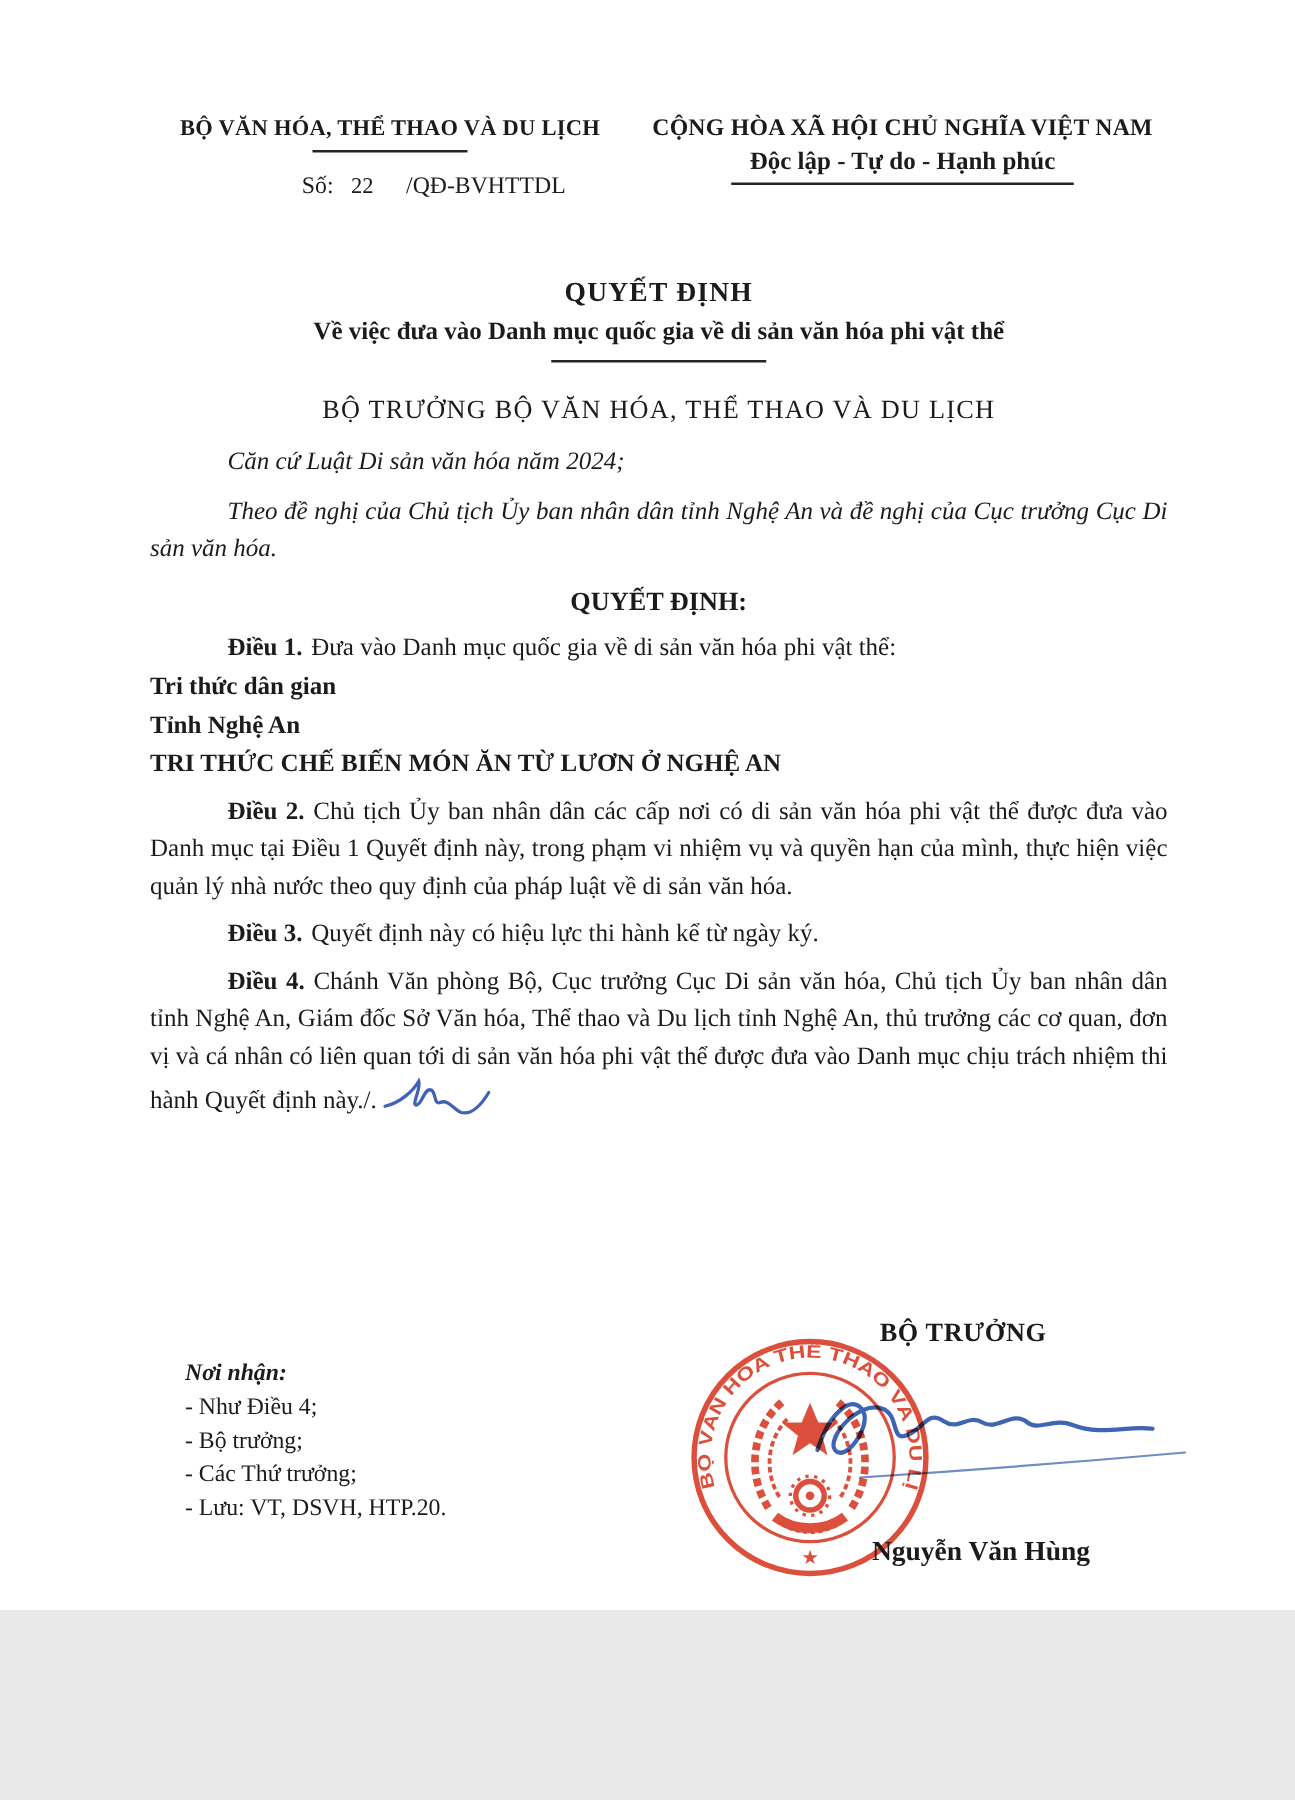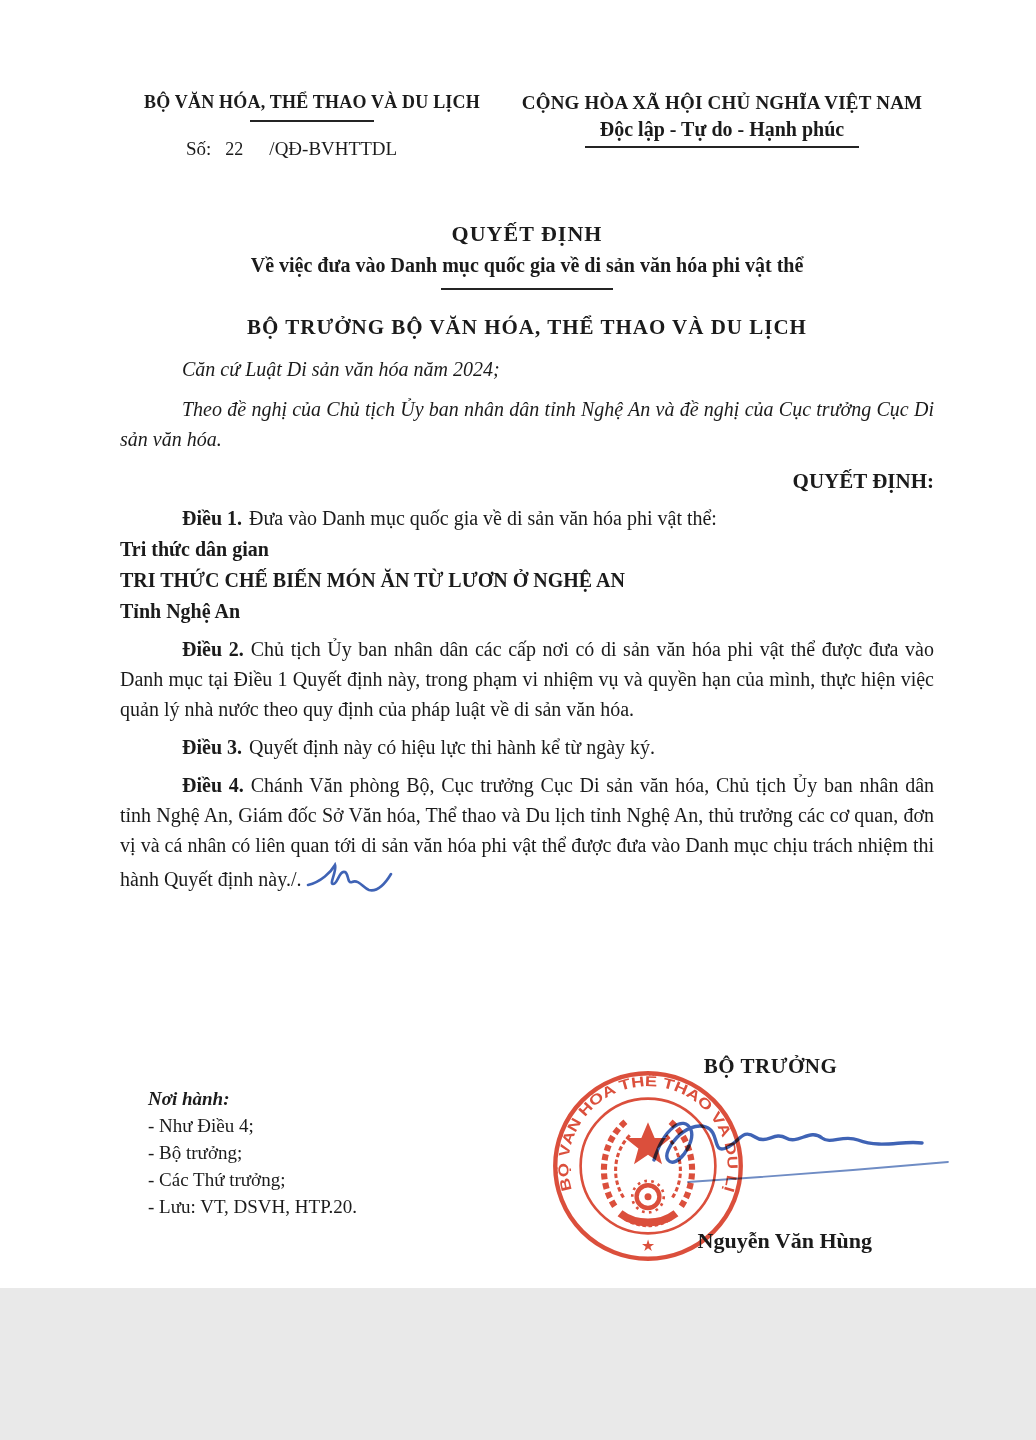--- a/index.html
+++ b/index.html
@@ -6,41 +6,41 @@
   .page {
     position:relative; width:1036px; height:1288px; margin:0 auto;
     background:#ffffff; overflow:hidden;
     font-family:"Liberation Serif","DejaVu Serif",serif;
     color:#1b1b1b;
   }
   
   .hdr-left { position:absolute; left:116px; top:92px; width:392px; text-align:center; }
   .org { font-weight:bold; font-size:18px; white-space:nowrap; letter-spacing:.2px; }
   .rule-left { width:124px; height:2px; background:#242424; margin:7px auto 0; }
-  .doc-no { margin-top:16px; font-size:19px; text-align:left; padding-left:70px; white-space:nowrap; }
+  .doc-no { margin-top:16px; font-size:19px; text-align:center; padding-left:70px; white-space:nowrap; }
   .doc-no .no-val { margin-left:14px; font-size:18px; }
   .doc-no .no-suffix { margin-left:26px; }
 
   .hdr-right { position:absolute; left:500px; top:92px; width:444px; text-align:center; }
   .national { font-weight:bold; font-size:19px; white-space:nowrap; letter-spacing:.2px; }
   .motto { font-weight:bold; font-size:20px; margin-top:4px; white-space:nowrap; }
   .rule-right { width:274px; height:2px; background:#242424; margin:5px auto 0; }
   .dateline { margin-top:17px; font-style:italic; font-size:20px; text-align:right; padding-right:20px; white-space:nowrap; }
   .dateline .num { font-style:normal; margin:0 2px; }
 
   
   .main { position:absolute; left:120px; top:220px; width:814px; font-size:20px; line-height:30px; }
   .t1 { text-align:center; font-weight:bold; font-size:22px; letter-spacing:1px; line-height:28px; }
   .t2 { text-align:center; font-weight:bold; font-size:20px; margin-top:3px; line-height:28px; }
   .trule { width:172px; height:2px; background:#242424; margin:9px auto 0; }
-  .t3 { text-align:center; font-weight:bold; font-size:21px; letter-spacing:1px; margin-top:23px; line-height:28px; }
+  .t3 { text-align:center; font-weight:normal; font-size:21px; letter-spacing:1px; margin-top:23px; line-height:28px; }
   p { margin:0; }
   .recital { font-style:italic; text-indent:62px; text-align:justify; margin-top:10px; }
   .recital:first-of-type { margin-top:13px; }
-  .qd { text-align:right; font-weight:bold; font-size:21px; margin:13px 0 8px; line-height:28px; }
+  .qd { text-align:center; font-weight:bold; font-size:21px; margin:13px 0 8px; line-height:28px; }
   .article { text-indent:62px; text-align:justify; margin-top:8px; }
   .article .lead { margin-right:7px; }
   .cline { font-weight:bold; margin-top:1px; }
   .sig-small { vertical-align:-8px; margin-left:4px; }
 
   
   .minister-title { position:absolute; left:688px; top:1054px; width:165px; text-align:center; font-weight:bold; font-size:21px; letter-spacing:.5px; }
   .noi-nhan { position:absolute; left:148px; top:1085px; font-size:19px; line-height:27px; }
   .noi-nhan .nn-label { font-weight:bold; font-style:italic; }
   .seal { position:absolute; left:550px; top:1068px; width:196px; height:196px; opacity:.92; mix-blend-mode:multiply; }
@@ -74,36 +74,36 @@
     <div class="t3">BỘ TRƯỞNG BỘ VĂN HÓA, THỂ THAO VÀ DU LỊCH</div>
 
     <p class="recital">Căn cứ Luật Di sản văn hóa năm 2024;</p>
     <p class="recital">Theo đề nghị của Chủ tịch Ủy ban nhân dân tỉnh Nghệ An và đề nghị của Cục trưởng Cục Di sản văn hóa.</p>
 
     <div class="qd">QUYẾT ĐỊNH:</div>
 
     <p class="article"><b class="lead">Điều 1.</b><span>Đưa vào Danh mục quốc gia về di sản văn hóa phi vật thể:</span></p>
 
     <p class="cline">Tri thức dân gian</p>
+    <p class="cline">Tỉnh Nghệ An</p>
     <p class="cline">TRI THỨC CHẾ BIẾN MÓN ĂN TỪ LƯƠN Ở NGHỆ AN</p>
-    <p class="cline">Tỉnh Nghệ An</p>
 
     <p class="article"><b class="lead">Điều 2.</b><span>Chủ tịch Ủy ban nhân dân các cấp nơi có di sản văn hóa phi vật thể được đưa vào Danh mục tại Điều 1 Quyết định này, trong phạm vi nhiệm vụ và quyền hạn của mình, thực hiện việc quản lý nhà nước theo quy định của pháp luật về di sản văn hóa.</span></p>
 
     <p class="article"><b class="lead">Điều 3.</b><span>Quyết định này có hiệu lực thi hành kể từ ngày ký.</span></p>
 
     <p class="article"><b class="lead">Điều 4.</b><span>Chánh Văn phòng Bộ, Cục trưởng Cục Di sản văn hóa, Chủ tịch Ủy ban nhân dân tỉnh Nghệ An, Giám đốc Sở Văn hóa, Thể thao và Du lịch tỉnh Nghệ An, thủ trưởng các cơ quan, đơn vị và cá nhân có liên quan tới di sản văn hóa phi vật thể được đưa vào Danh mục chịu trách nhiệm thi hành Quyết định này./.</span><svg class="sig-small" width="88" height="34" viewBox="0 0 88 34">
         <path d="M3,25 C16,22 26,12 30,5 C32,11 24,24 28,24 C33,24 34,10 40,12 C44,14 42,24 47,22 C54,19 58,28 64,30 C72,32 80,24 86,14" fill="none" stroke="#3f63b5" stroke-width="2.6" stroke-linecap="round"></path>
       </svg></p>
   </div>
 
   <div class="minister-title">BỘ TRƯỞNG</div>
 
   <div class="noi-nhan">
-    <div class="nn-label">Nơi hành:</div>
+    <div class="nn-label">Nơi nhận:</div>
     <div>- Như Điều 4;</div>
     <div>- Bộ trưởng;</div>
     <div>- Các Thứ trưởng;</div>
     <div>- Lưu: VT, DSVH, HTP.20.</div>
   </div>
 
   <svg class="signature-main" viewBox="0 0 330 100">
     <path d="M24,62 C34,30 54,16 61,32 C66,45 46,72 38,62 C31,53 56,22 76,29 C90,34 82,56 96,50 C110,44 112,30 125,39 C137,47 144,33 156,40 C168,47 180,30 192,40 C201,47 213,36 228,42 C252,51 272,42 292,45" fill="none" stroke="#3f63b5" stroke-width="3.4" stroke-linecap="round"></path>
     <path d="M58,84 C150,78 250,70 318,64" fill="none" stroke="#6f8cc4" stroke-width="1.8" stroke-linecap="round"></path>
   </svg>

